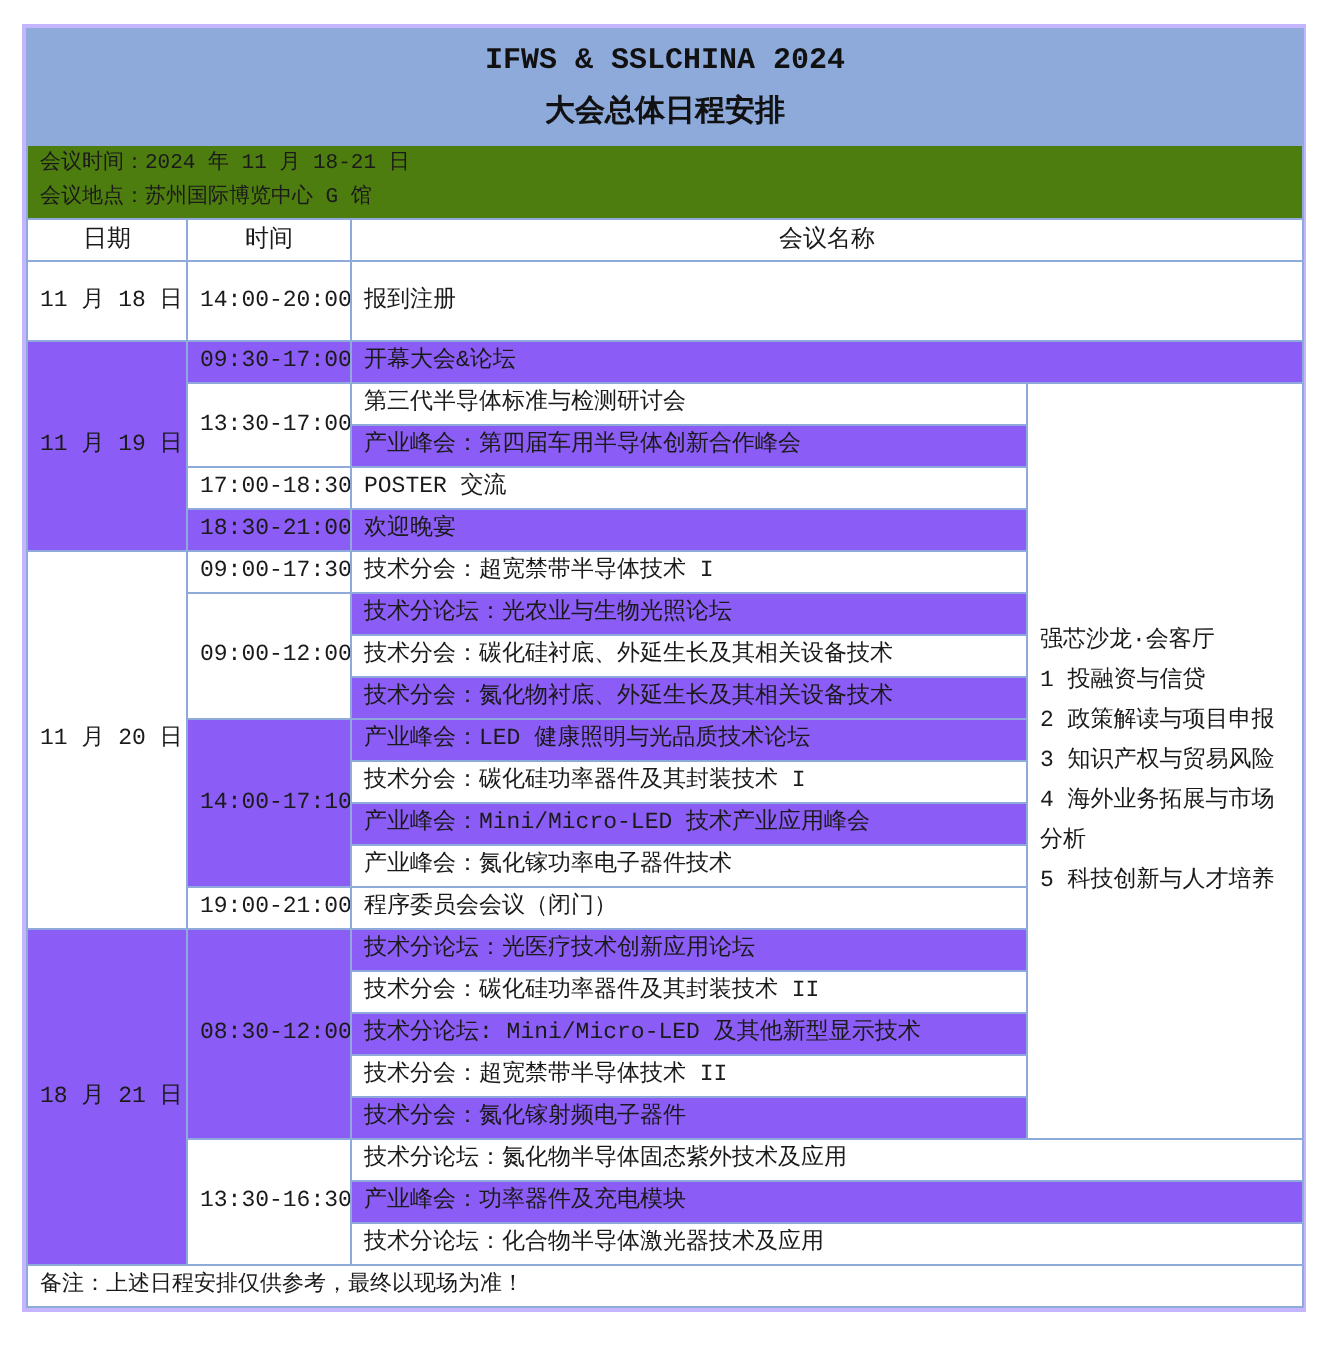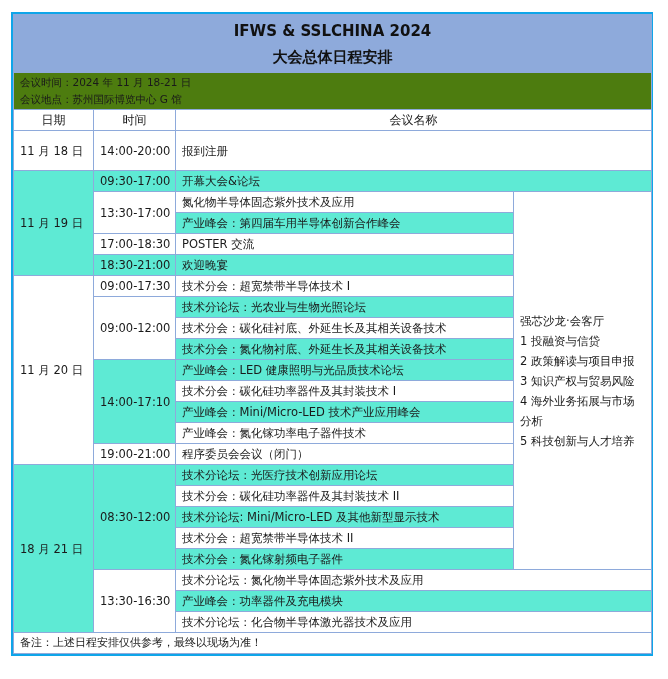--- a/index.html
+++ b/index.html
@@ -1,26 +1,26 @@
 <!DOCTYPE html>
 <html><head>
 <meta charset="utf-8">
 <style>
   html, body { margin: 0; padding: 0; background: #ffffff; }
   body { width: 668px; height: 679px; position: relative; font-family: "DejaVu Sans", "Liberation Sans", sans-serif; color: #1a1a1a; }
-  .sheet { position: absolute; left: 11px; top: 12px; width: 642px; border: 2px solid #0ea5e9; box-sizing: border-box; }
+  .sheet { position: absolute; left: 11px; top: 12px; width: 642px; border: 2px solid #c4b5fd; box-sizing: border-box; font-family: Liberation Mono, monospace; }
   table { border-collapse: collapse; width: 100%; table-layout: fixed; }
   td { border: 1px solid #8eaadb; font-size: 11.5px; padding: 0 6px; height: 21px; line-height: 20px; box-sizing: border-box; white-space: nowrap; overflow: hidden; }
   .title-cell { background: #8eaadb; text-align: center; height: 58px; padding: 0; border-color: #8eaadb; }
   .title-line { font-weight: bold; font-size: 15px; line-height: 26px; color: #111; }
   .info-cell { background: #4d7c0f; font-size: 10.5px; line-height: 17px; padding: 1px 6px; height: 36px; }
   .head td { text-align: center; font-size: 12px; background: #ffffff; }
   .c-date { text-align: left; }
   .c-time { text-align: center; }
-  .alt { background: #5eead4; }
+  .alt { background: #8b5cf6; }
   .white { background: #ffffff; }
   .salon { white-space: normal; font-size: 11.5px; line-height: 20px; vertical-align: middle; background: #fff; }
   .note td { font-size: 11px; }
 </style>
 </head>
 <body>
 
 <div class="sheet">
 <table>
   <colgroup>
@@ -54,21 +54,21 @@
     <td colspan="2" class="white">报到注册</td>
   </tr>
 
   <tr>
     <td rowspan="5" class="c-date alt">11 月 19 日</td>
     <td class="c-time alt">09:30-17:00</td>
     <td colspan="2" class="alt">开幕大会&amp;论坛</td>
   </tr>
   <tr>
     <td rowspan="2" class="c-time white">13:30-17:00</td>
-    <td class="white">氮化物半导体固态紫外技术及应用</td>
+    <td class="white">第三代半导体标准与检测研讨会</td>
     <td rowspan="18" class="salon">
       <div>强芯沙龙·会客厅</div>
       <div>1 投融资与信贷</div>
       <div>2 政策解读与项目申报</div>
       <div>3 知识产权与贸易风险</div>
       <div>4 海外业务拓展与市场分析</div>
       <div>5 科技创新与人才培养</div>
     </td>
   </tr>
   <tr>

